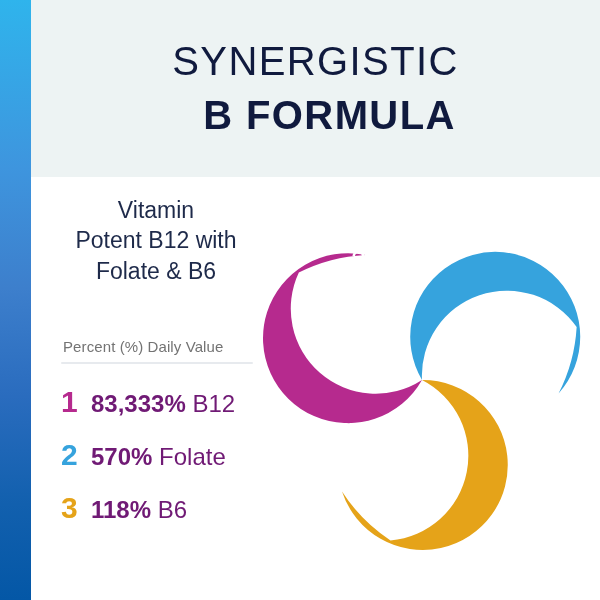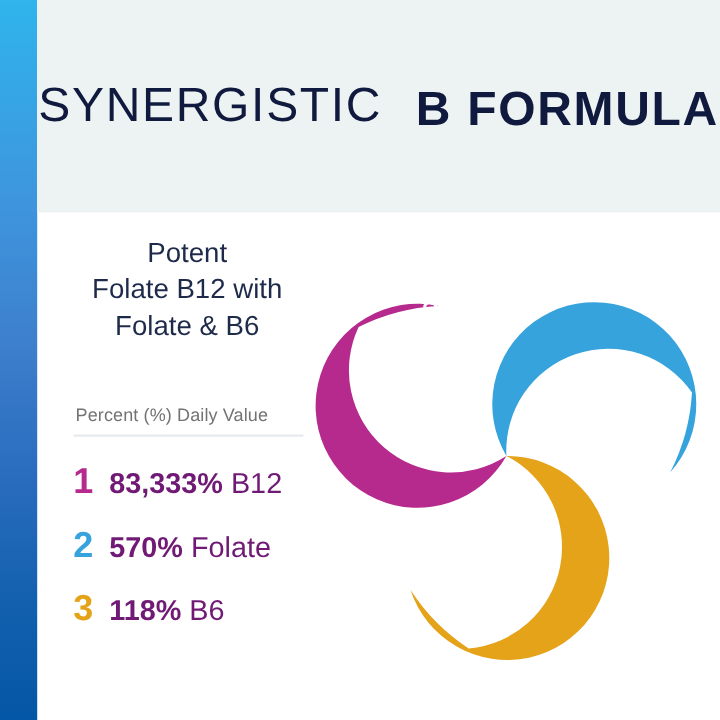--- a/index.html
+++ b/index.html
@@ -40,20 +40,21 @@
     height: 177px;
     background: #EDF3F3;
   }
   #header-title {
     position: absolute;
     left: 31px;
     top: 0;
     width: 569px;
     height: 177px;
     display: flex;
+    flex-direction: column;
     align-items: center;
     justify-content: center;
     color: #101A3E;
   }
   #header-title .line1 {
     font-size: 40px;
     font-weight: 500;
     letter-spacing: 1.4px;
     line-height: 1.18;
   }
@@ -153,22 +154,22 @@
 
   <div id="header-band"></div>
   <div id="header-title">
     <div class="line1">SYNERGISTIC</div>
     <div class="line2">B FORMULA</div>
   </div>
 
   <div id="left-col">
 
     <div id="subhead">
-      <div>Potent</div>
-      <div>Folate B12 with</div>
+      <div>Vitamin</div>
+      <div>Potent B12 with</div>
       <div>Folate &amp; B6</div>
     </div>
 
     <div id="dv-block">
       <div id="dv-label">Percent (%) Daily Value</div>
       <div id="dv-rule"></div>
 
       <div class="dv-row">
         <div class="dv-num" style="color: rgb(182, 42, 142);">1</div>
         <div class="dv-text"><b>83,333%</b> <span>B12</span></div>

